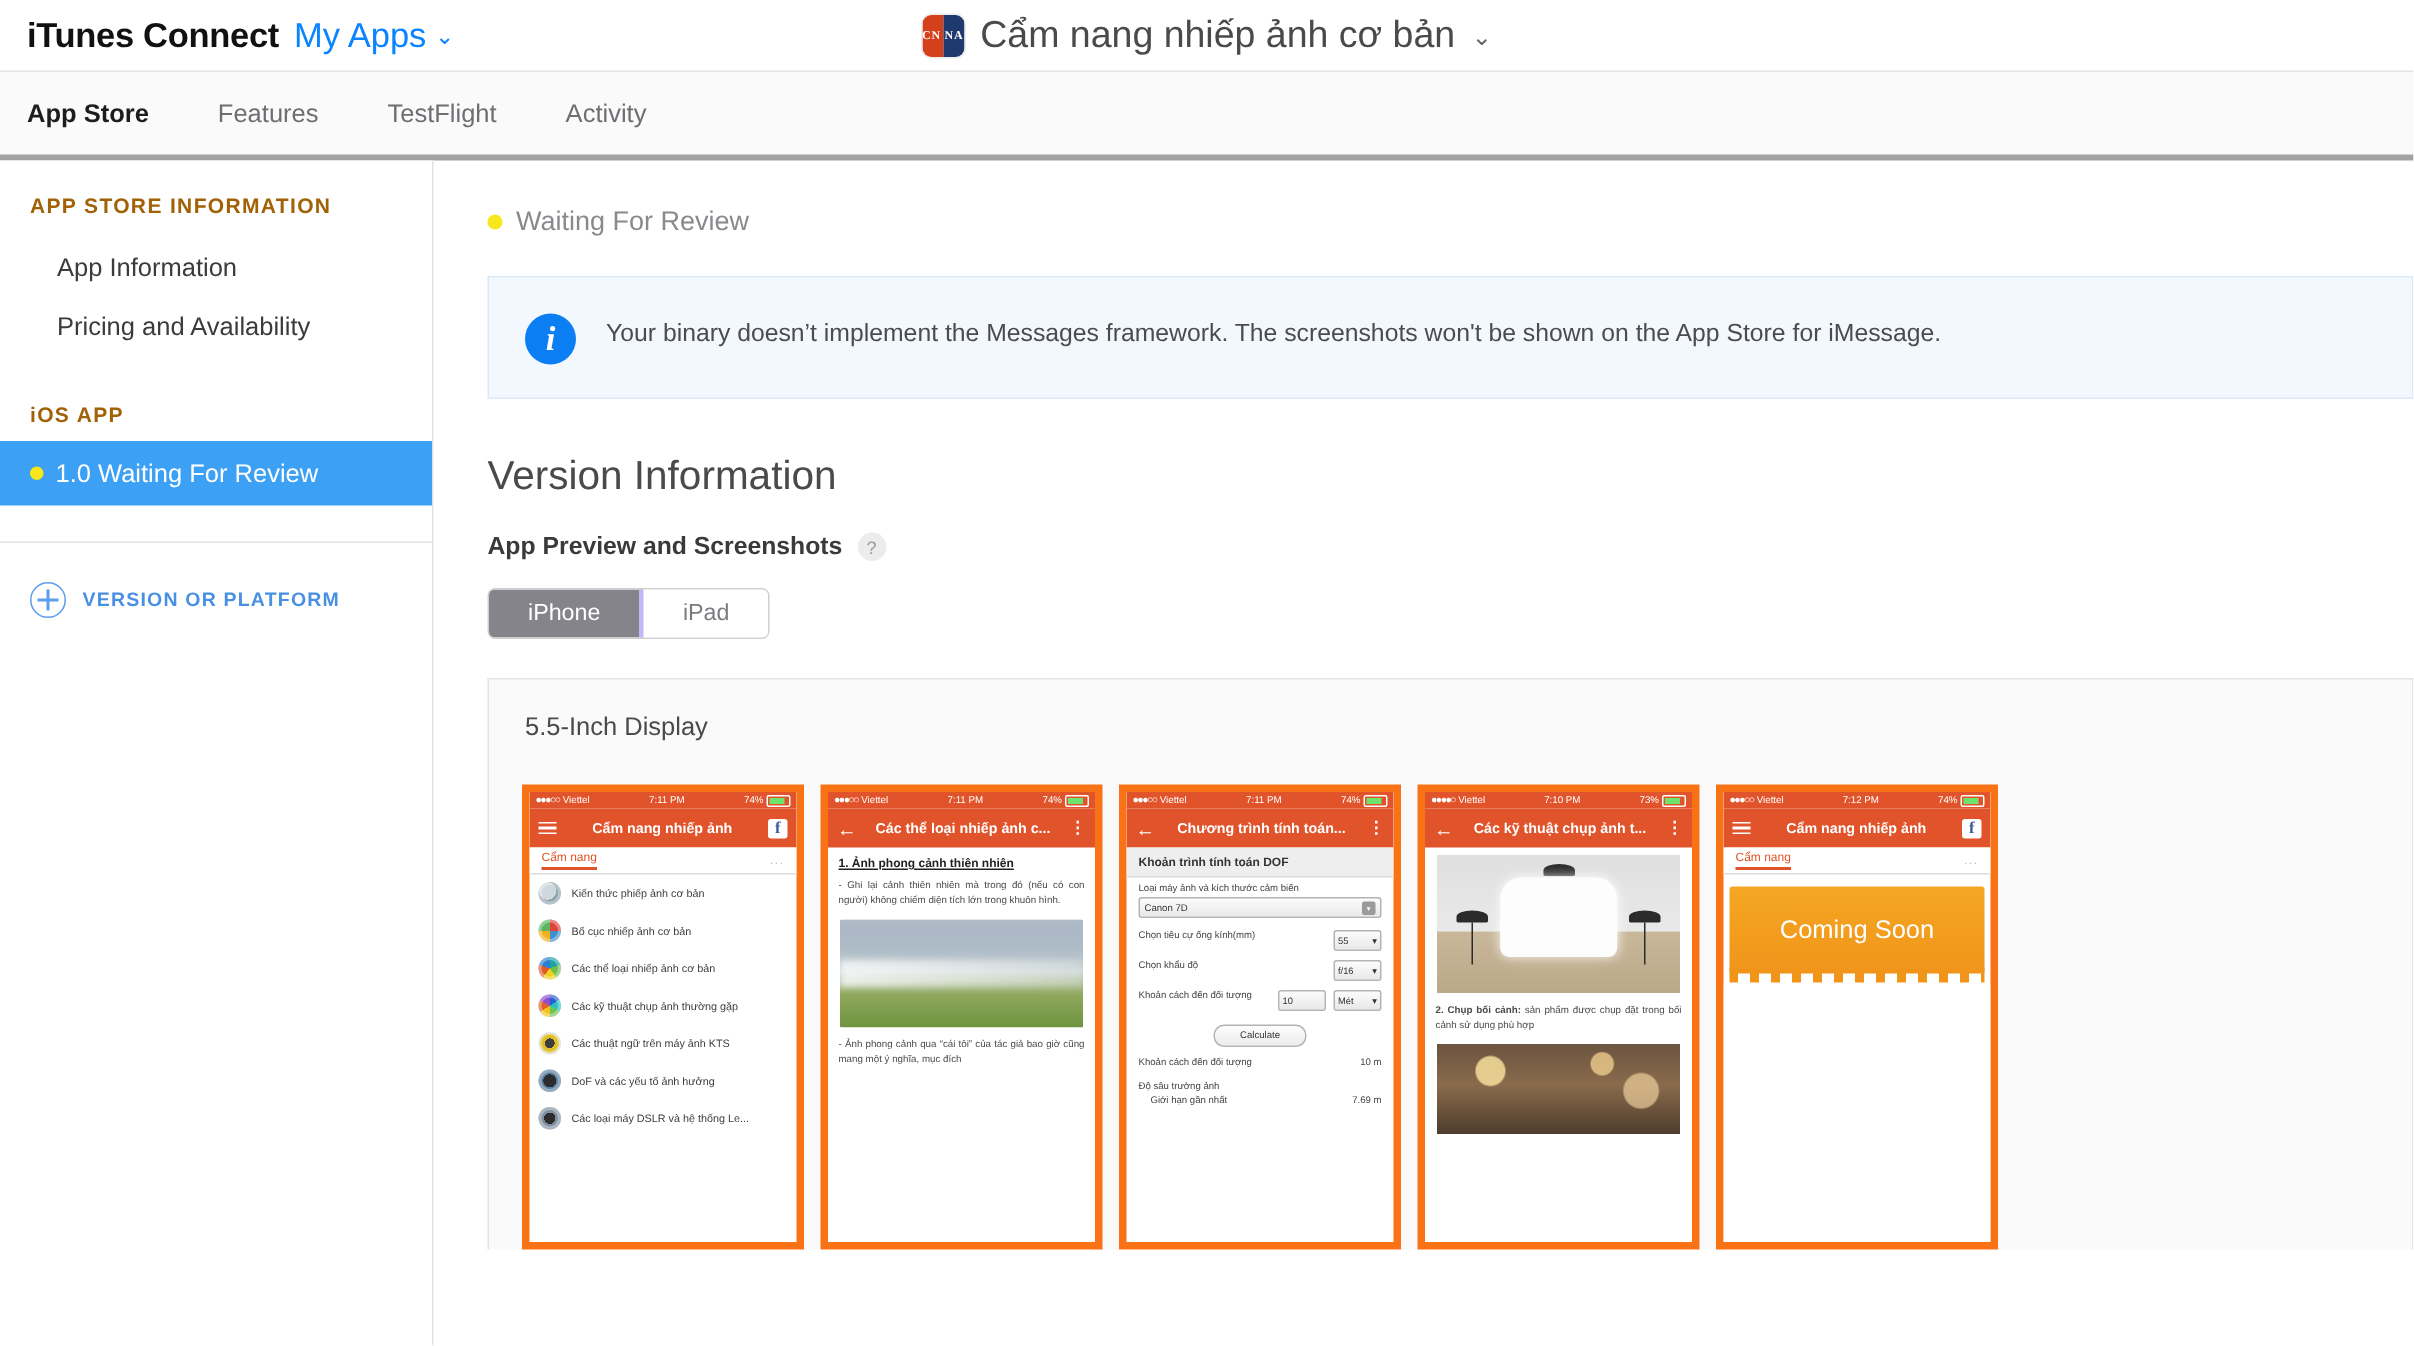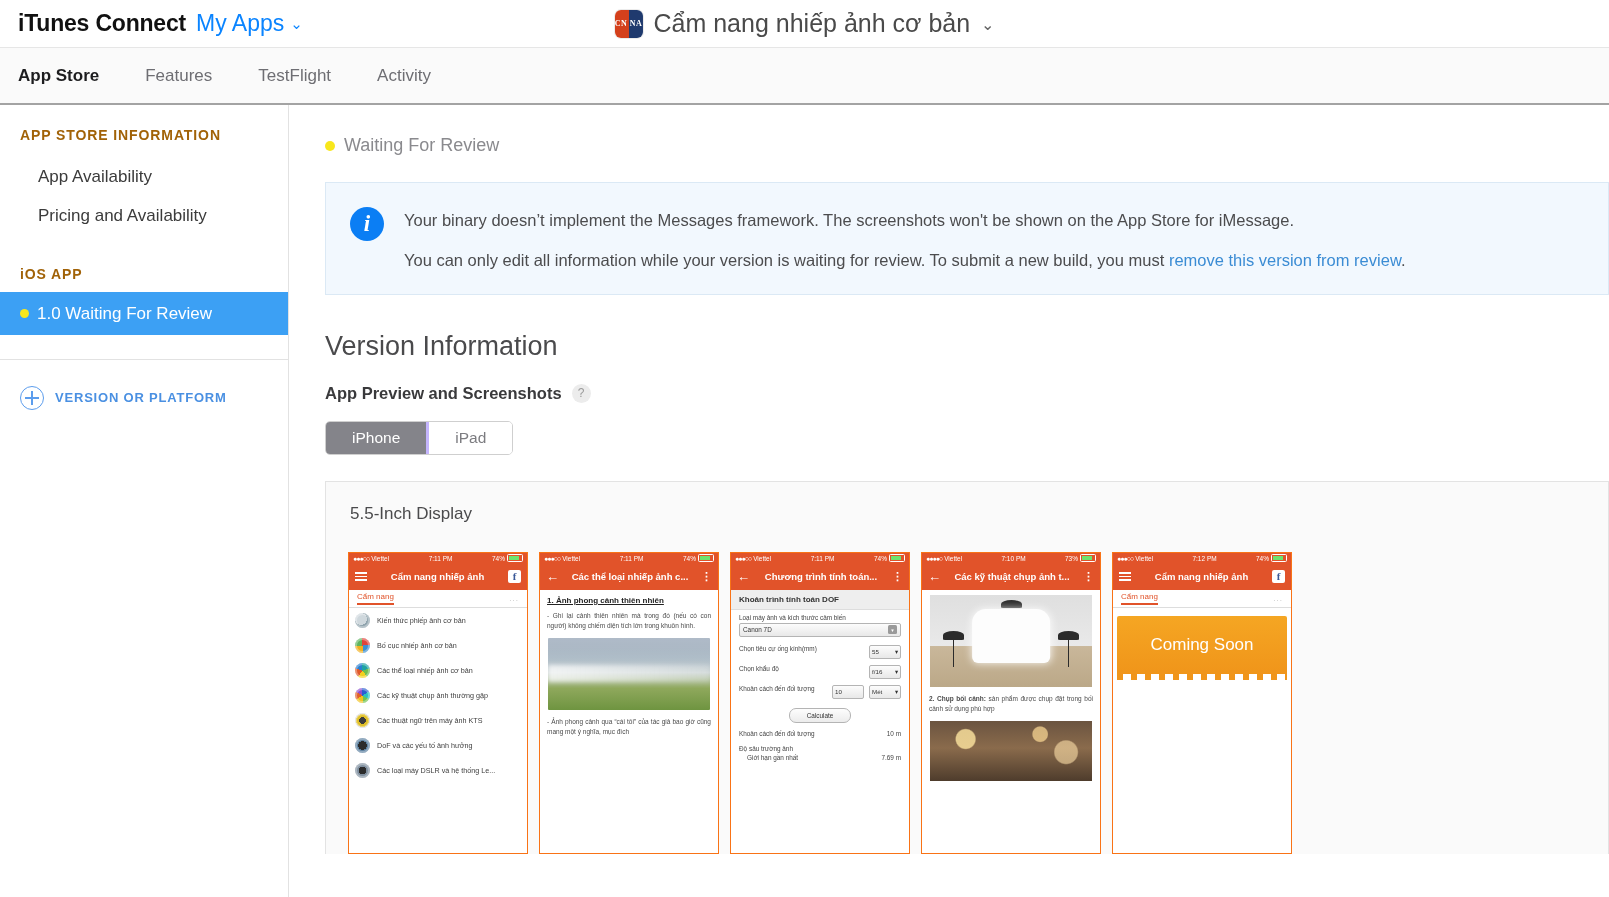--- a/index.html
+++ b/index.html
@@ -92,21 +92,21 @@
     color: #666;
     font-size: 16px;
     position: relative;
     top: 1px;
   }
 
   
   .subnav {
     height: 55px;
     background: #fafafa;
-    border-bottom: 2px solid #a3a3a3;
+    border-bottom: 4px solid #a3a3a3;
     display: flex;
     align-items: center;
     padding-left: 18px;
     gap: 0;
   }
   .subnav-tab {
     font-size: 17px;
     color: #6e6e73;
     padding: 0 22px 0 0;
     margin-right: 24px;
@@ -338,21 +338,21 @@
     display: flex;
     gap: 11px;
     padding: 10px 0 0 22px;
   }
 
   
   .shot {
     width: 178px;
     height: 300px;
     background: #fff;
-    border: 1px solid #f97316;
+    border: 5px solid #f97316;
     overflow: hidden;
     position: relative;
     flex: 0 0 auto;
     cursor: pointer;
     font-size: 7px;
   }
   .ios-status {
     height: 11px;
     background: #e1532a;
     color: #fff;
@@ -570,21 +570,21 @@
   <div class="subnav-tab active">App Store</div>
   <div class="subnav-tab">Features</div>
   <div class="subnav-tab">TestFlight</div>
   <div class="subnav-tab">Activity</div>
 </div>
 
 <div class="layout">
 
   <div class="sidebar">
     <div class="side-group-title">APP STORE INFORMATION</div>
-    <div class="side-item">App Availability</div>
+    <div class="side-item">App Information</div>
     <div class="side-item">Pricing and Availability</div>
 
     <div class="side-group-title second">iOS APP</div>
     <div class="side-item selected">
       <span class="status-dot"></span>
       <span>1.0 Waiting For Review</span>
     </div>
 
     <div class="side-divider"></div>
 
@@ -597,21 +597,20 @@
   <div class="main">
     <div class="page-status">
       <span class="status-dot"></span>
       <span>Waiting For Review</span>
     </div>
 
     <div class="notice">
       <div class="info-icon">i</div>
       <div class="notice-lines">
         <div class="notice-line">Your binary doesn’t implement the Messages framework. The screenshots won't be shown on the App Store for iMessage.</div>
-        <div class="notice-line"><span>You can only edit all information while your version is waiting for review. To submit a new build, you must </span><a class="notice-link">remove this version from review</a><span>.</span></div>
       </div>
     </div>
 
     <div class="section-title">Version Information</div>
 
     <div class="field-label-row">
       <span class="field-label">App Preview and Screenshots</span>
       <span class="help-badge">?</span>
     </div>
 

